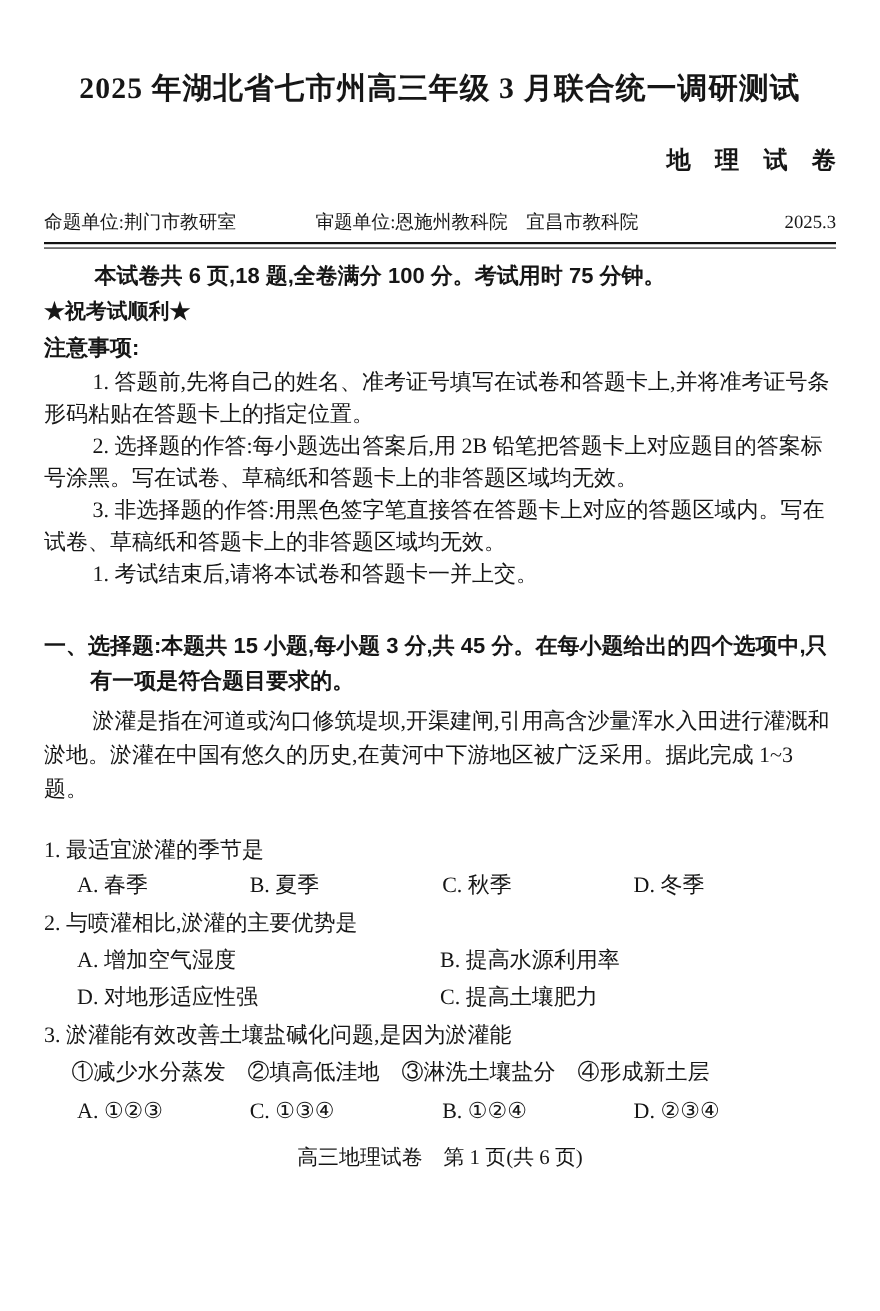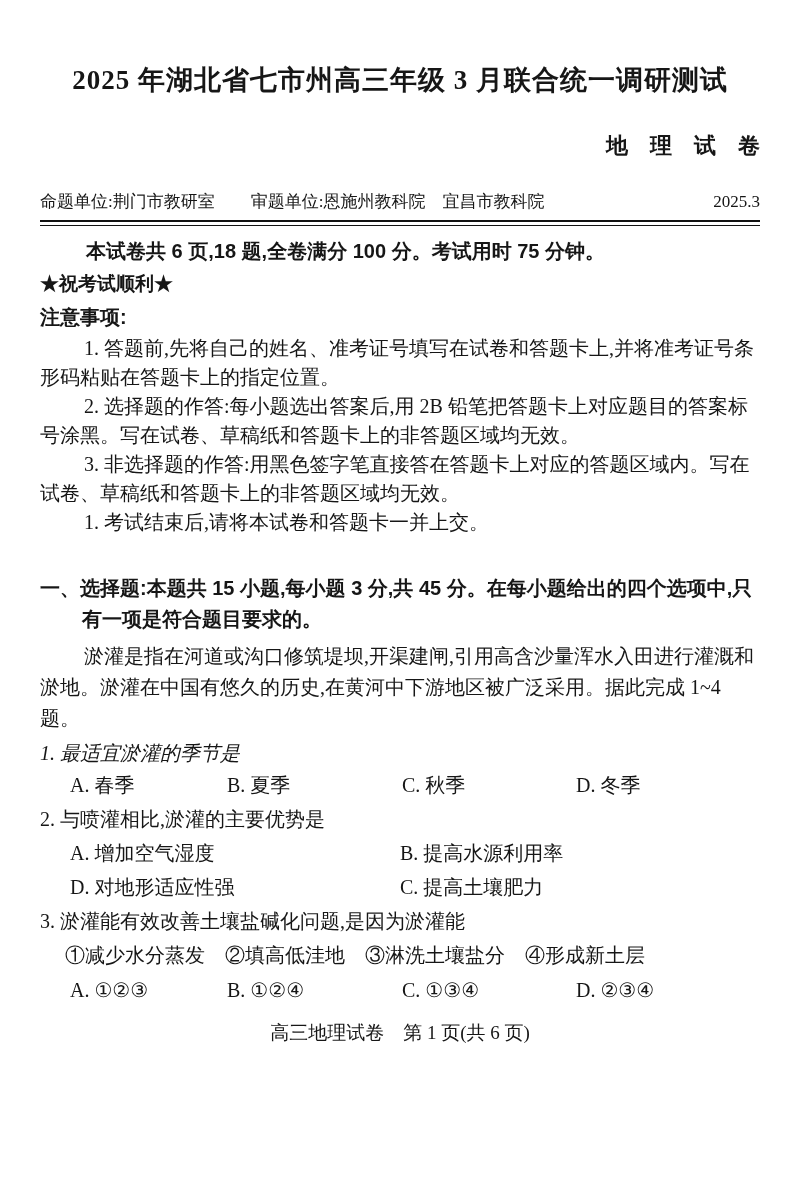--- a/index.html
+++ b/index.html
@@ -30,21 +30,21 @@
     font-size: 22px;
     line-height: 44px;
   }
   .meta {
     margin-top: 22px;
     display: flex;
     align-items: baseline;
     font-size: 17px;
     line-height: 24px;
   }
-  .meta-mid { margin-left: 36px; flex: 1; }
+  .meta-mid { margin-left: 72px; flex: 1; }
   .meta-right { text-align: left; }
 
   .rule {
     margin-top: 6px;
     height: 3px;
     border-top: 2px solid #111;
     border-bottom: 1px solid #111;
   }
 
   .exam-info {
@@ -80,21 +80,21 @@
     text-indent: -2.1em;
   }
   .passage {
     margin: 6px 0 0;
     line-height: 31px;
     text-indent: 2.2em;
   }
   .passage.second { margin-top: 40px; line-height: 33px; }
 
   .q-stem { margin: 0; line-height: 34px; }
-  .q1-stem { margin-top: 4px; line-height: 30px; font-style: italic; }
+  .q1-stem { margin-top: 24px; line-height: 30px; }
 
   .opt4 {
     display: grid;
     grid-template-columns: 157px 175px 174px auto;
     padding-left: 30px;
     line-height: 34px;
   }
   .opt2 {
     display: grid;
     grid-template-columns: 330px auto;
@@ -136,21 +136,21 @@
 
   <div class="notices">
     <p>1. 答题前,先将自己的姓名、准考证号填写在试卷和答题卡上,并将准考证号条形码粘贴在答题卡上的指定位置。</p>
     <p>2. 选择题的作答:每小题选出答案后,用 2B 铅笔把答题卡上对应题目的答案标号涂黑。写在试卷、草稿纸和答题卡上的非答题区域均无效。</p>
     <p>3. 非选择题的作答:用黑色签字笔直接答在答题卡上对应的答题区域内。写在试卷、草稿纸和答题卡上的非答题区域均无效。</p>
     <p>1. 考试结束后,请将本试卷和答题卡一并上交。</p>
   </div>
 
   <p class="section-heading hei">一、选择题:本题共 15 小题,每小题 3 分,共 45 分。在每小题给出的四个选项中,只有一项是符合题目要求的。</p>
 
-  <p class="passage">淤灌是指在河道或沟口修筑堤坝,开渠建闸,引用高含沙量浑水入田进行灌溉和淤地。淤灌在中国有悠久的历史,在黄河中下游地区被广泛采用。据此完成 1~4 题。</p>
+  <p class="passage">淤灌是指在河道或沟口修筑堤坝,开渠建闸,引用高含沙量浑水入田进行灌溉和淤地。淤灌在中国有悠久的历史,在黄河中下游地区被广泛采用。据此完成 1~3 题。</p>
 
   <div class="question">
     <p class="q-stem q1-stem">1. 最适宜淤灌的季节是</p>
     <div class="opt4">
       <span>A. 春季</span>
       <span>B. 夏季</span>
       <span>C. 秋季</span>
       <span>D. 冬季</span>
     </div>
   </div>
@@ -165,22 +165,22 @@
       <span>D. 对地形适应性强</span>
       <span>C. 提高土壤肥力</span>
     </div>
   </div>
 
   <div class="question">
     <p class="q-stem">3. 淤灌能有效改善土壤盐碱化问题,是因为淤灌能</p>
     <div class="sub-opts">①减少水分蒸发　②填高低洼地　③淋洗土壤盐分　④形成新土层</div>
     <div class="opt4 circled">
       <span>A. ①②③</span>
+      <span>C. ①③④</span>
       <span>B. ①②④</span>
-      <span>C. ①③④</span>
       <span>D. ②③④</span>
     </div>
   </div>
 
 
   <p class="footer">高三地理试卷　第 1 页(共 6 页)</p>
 
 </div>
 
 </body></html>

